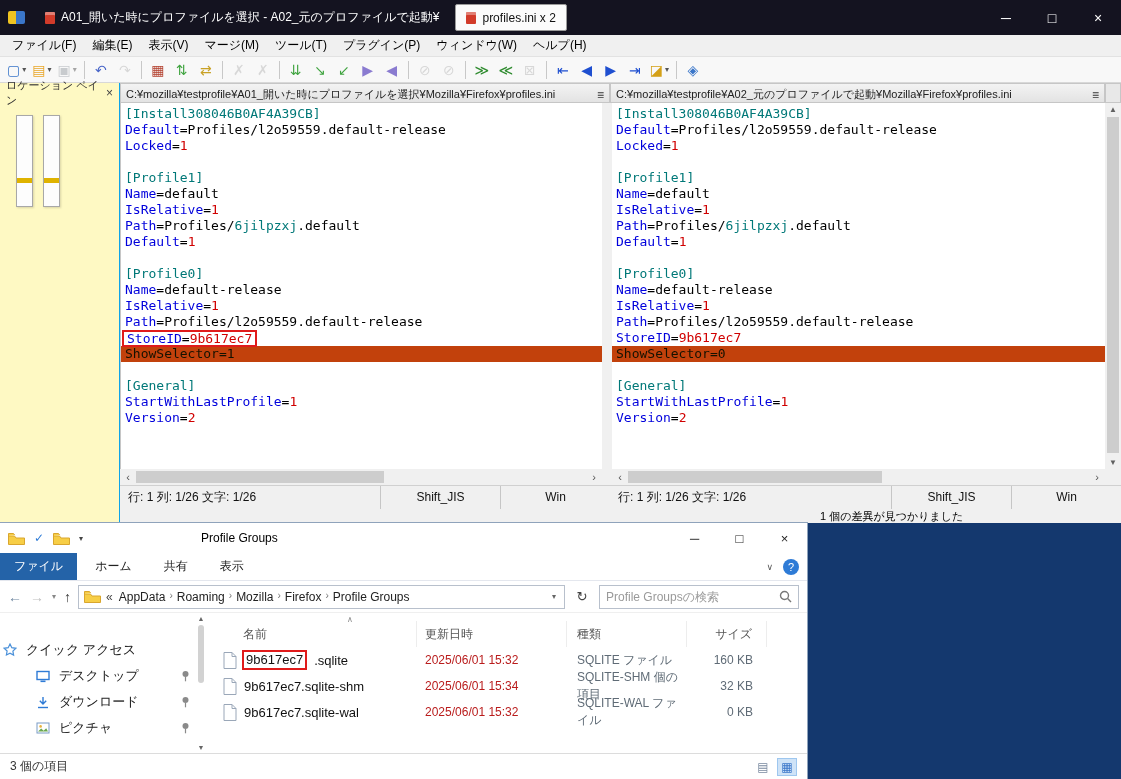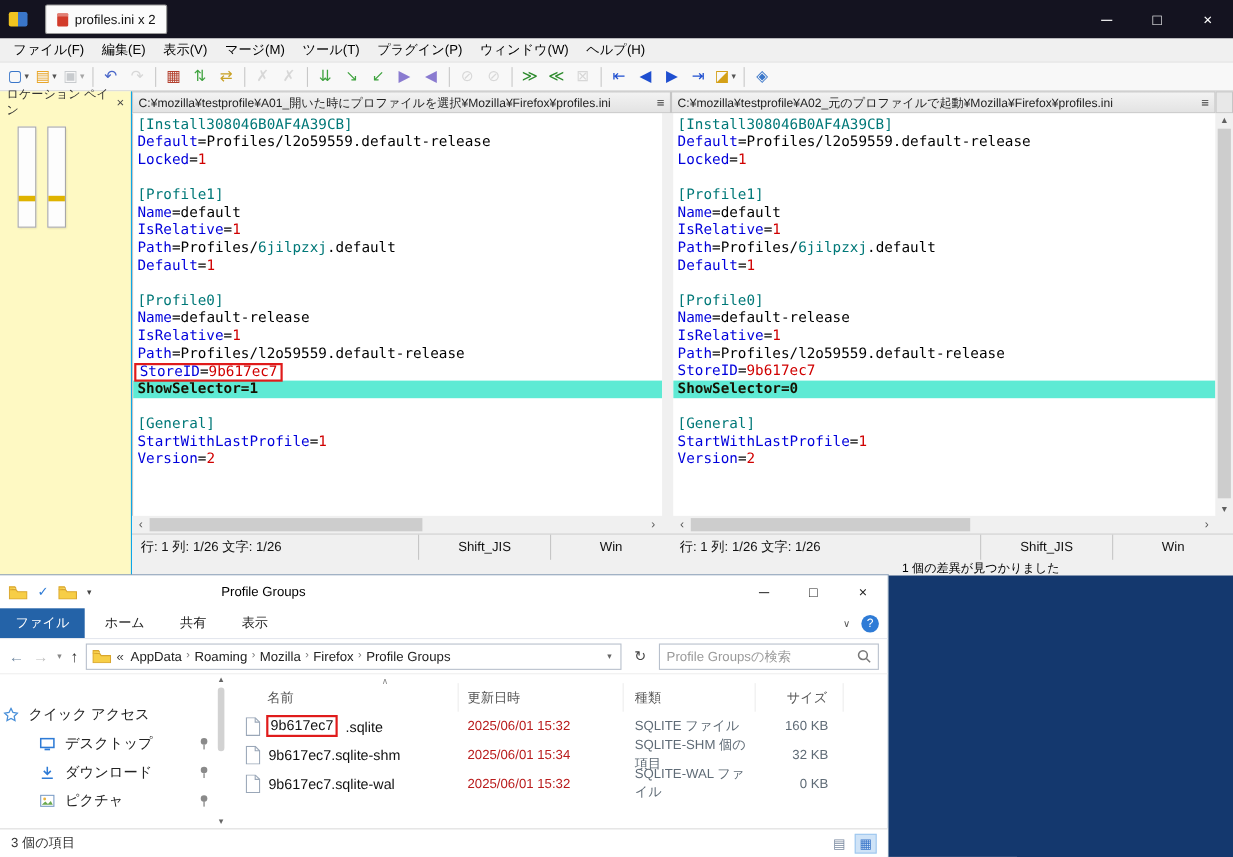--- a/index.html
+++ b/index.html
@@ -22,35 +22,35 @@
 .tbtn .dd{font-size:8px;color:#555;margin-left:2px}
 .tbtn.dis{opacity:.5}
 .tbsep{width:1px;height:18px;background:#c8c8c8;margin:0 4px}
 
 .locpane{position:absolute;left:0;top:83px;width:120px;height:440px;background:#fef9c3;border-right:1px solid #0ea5e9}
 .locpane-header{height:20px;display:flex;align-items:center;justify-content:space-between;padding:0 6px;font-size:11px;color:#333}
 .locpane-close{color:#444;font-size:12px}
 .locbar{position:absolute;top:32px;width:17px;height:92px;background:#fdfdfd;border:1px solid #a8a8a8;box-shadow:1px 1px 2px rgba(0,0,0,.15)}
 .locmark{position:absolute;left:0;right:0;top:62px;height:5px;background:#dfb300}
 
-.pane-header{position:absolute;top:83px;height:20px;background:linear-gradient(#f3f3f3,#e3e3e3);border:1px solid #c6c6c6;display:flex;align-items:center;font-size:11px;color:#222;padding:0 5px;white-space:nowrap;overflow:hidden}
+.pane-header{position:absolute;top:83px;height:20px;background:linear-gradient(#f3f3f3,#e3e3e3);border:1px solid #c6c6c6;display:flex;align-items:flex-end;font-size:11px;color:#222;padding:0 5px;white-space:nowrap;overflow:hidden}
 .pane-header .ptext{flex:1;overflow:hidden}
 .pane-header .hamburger{margin-left:4px;color:#333;font-size:12px;flex:0 0 auto}
 .ph-left{left:120px;width:490px}
 .ph-right{left:610px;width:495px}
 .corner-tr{position:absolute;left:1105px;top:83px;width:16px;height:20px;background:#e8e8e8;border:1px solid #c6c6c6}
 
 .editor{position:absolute;top:103px;height:366px;background:#fff;overflow:hidden;padding:3px 0 0 4px}
 .ed-left{left:120px;width:482px;border-left:1px solid #c6c6c6}
 .ed-right{left:612px;width:493px}
 .eline{height:16px;line-height:16px;white-space:pre;font-family:"DejaVu Sans Mono","Liberation Mono",monospace;font-size:13px;color:#000;margin-left:-4px;padding-left:4px}
 .eline .sec{color:#007878}
 .eline .key{color:#0000dc}
 .eline .num{color:#d00000}
-.eline.diff{background:#5eead4;font-weight:bold}
+.eline.diff{background:#c2410c;font-weight:normal}
 .eline.diff span{color:#151200}
 .annot{display:inline-block;border:2px solid #e01b1b;padding:0 3px;margin-left:-3px;line-height:13px}
 
 .splitter{position:absolute;left:602px;top:103px;width:10px;height:382px;background:#f0f0f0}
 .vscroll{position:absolute;left:1105px;top:103px;width:16px;height:366px;background:#f0f0f0;font-size:8px;color:#606060}
 .vscroll .va{position:absolute;left:0;width:16px;text-align:center}
 .vthumb{position:absolute;left:2px;top:14px;width:12px;height:336px;background:#cdcdcd}
 .hscroll{position:absolute;top:469px;height:16px;background:#f0f0f0;display:flex;align-items:center;font-size:11px;color:#555}
 .hs-left{left:120px;width:482px}
 .hs-right{left:612px;width:493px}
@@ -122,20 +122,24 @@
 .view-toggles{margin-left:auto;display:flex;gap:4px}
 .view-btn{width:20px;height:18px;display:flex;align-items:center;justify-content:center;color:#7a8aa0;font-size:12px}
 .view-btn.active{background:#cfe3f7;border:1px solid #9ec7ef;color:#3a76c9}
 </style>
 </head>
 <body>
 
 <div class="wm">
   <div class="wm-title">
     <span class="wm-appicon"></span>
+    <div class="wm-tab">
+      <span class="doc-red"></span>
+      <span>A01_開いた時にプロファイルを選択 - A02_元のプロファイルで起動¥</span>
+    </div>
     <div class="wm-tab active">
       <span class="doc-red"></span>
       <span>profiles.ini x 2</span>
     </div>
     <div class="wm-controls">
       <span class="wm-ctl">─</span>
       <span class="wm-ctl">□</span>
       <span class="wm-ctl">×</span>
     </div>
   </div>

